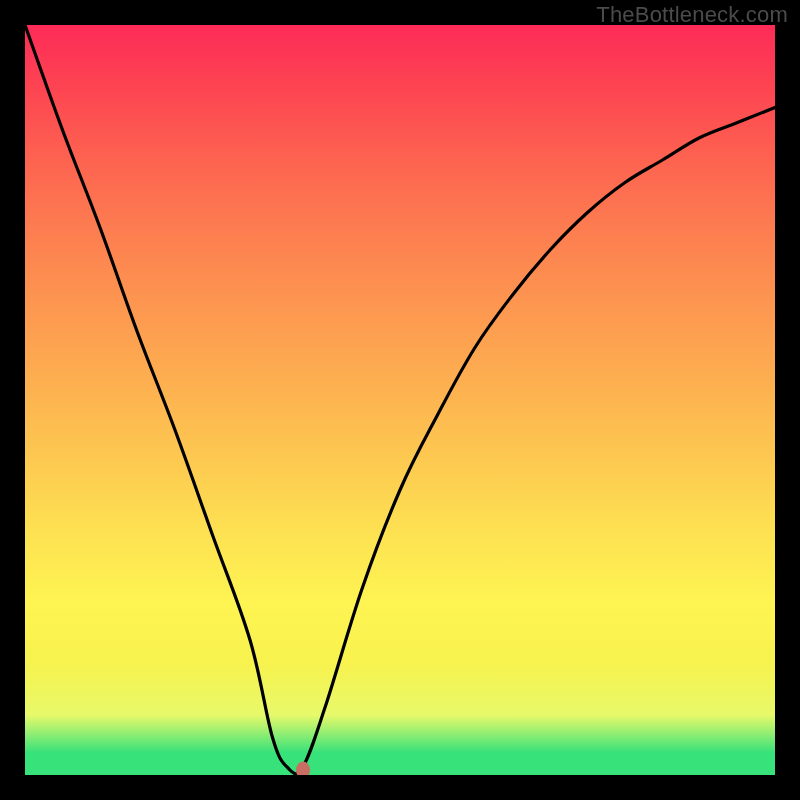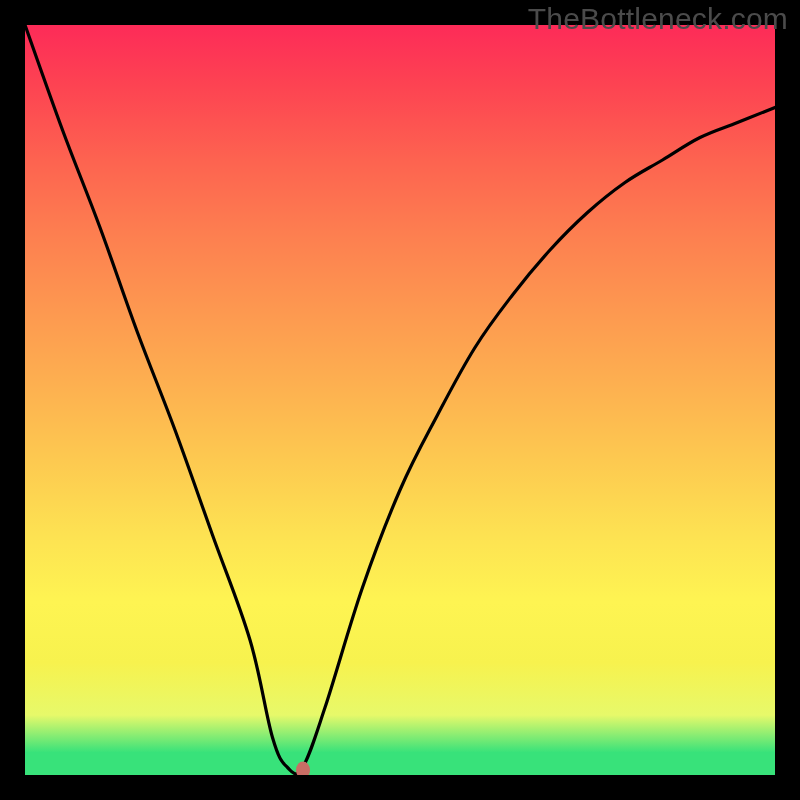--- a/index.html
+++ b/index.html
@@ -17,21 +17,21 @@
     left: 0;
     width: 800px;
     height: 800px;
     background: #000;
   }
   .watermark {
     position: absolute;
     top: 2px;
     right: 12px;
     color: #4b4b4b;
-    font-size: 30px;
+    font-size: 22px;
     font-weight: 500;
     letter-spacing: 0.2px;
     z-index: 10;
   }
   .plot {
     position: absolute;
     top: 25px;
     left: 25px;
     width: 750px;
     height: 750px;

